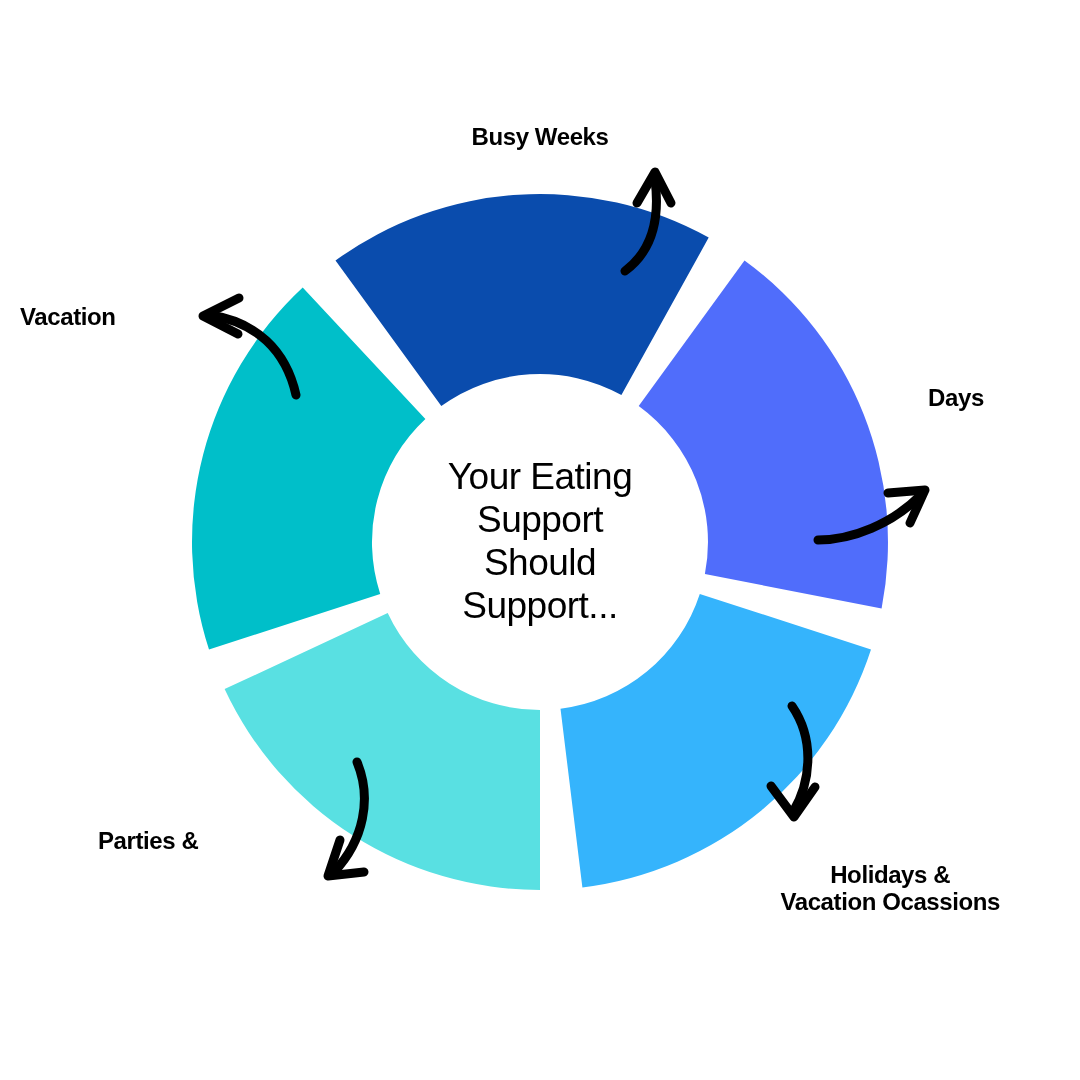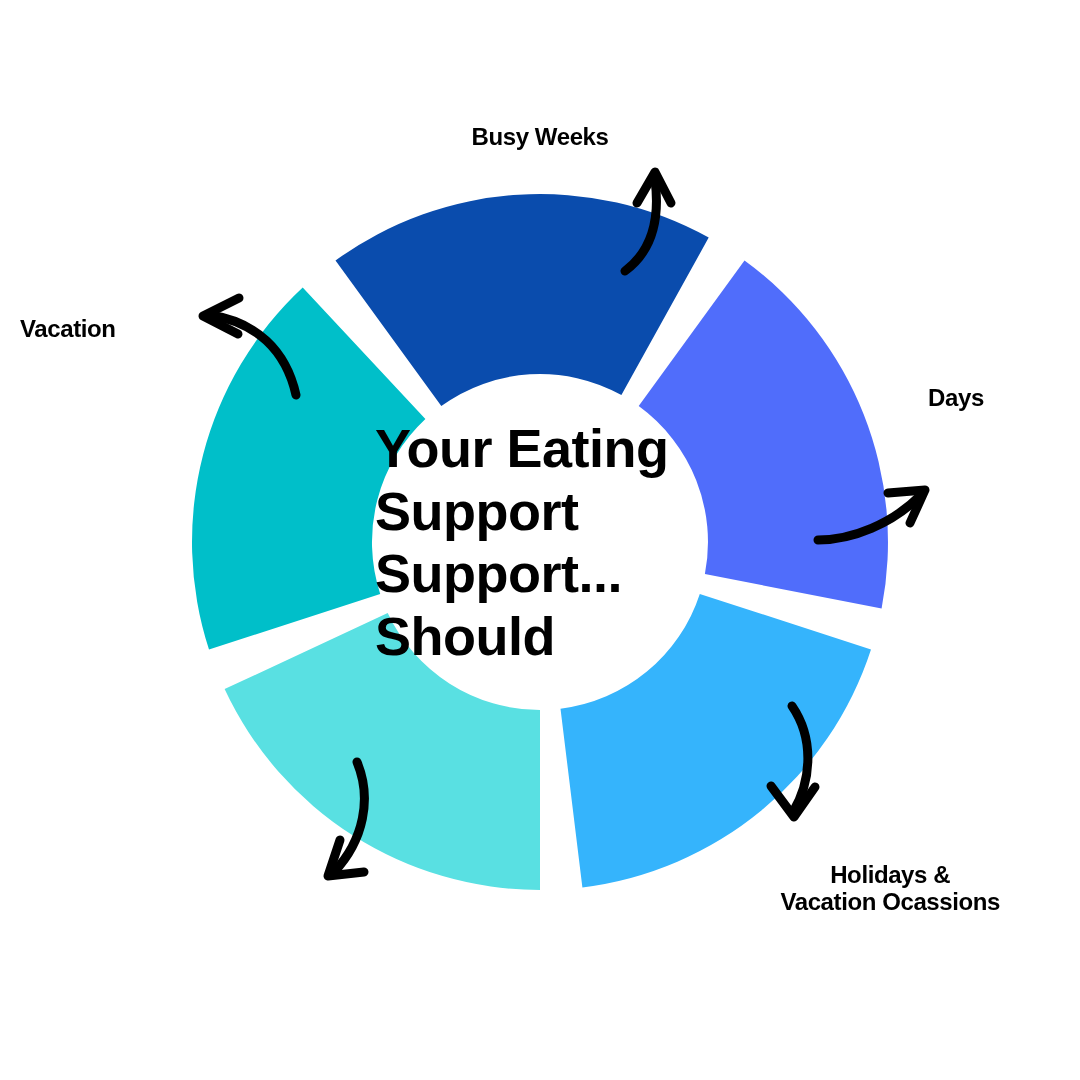--- a/index.html
+++ b/index.html
@@ -31,23 +31,24 @@
     display: block;
   }
 
   
   .center-text {
     position: absolute;
     left: 540px;
     top: 542px;
     transform: translate(-50%, -50%);
     width: 330px;
+    text-align: center;
     font-family: "Liberation Sans", sans-serif;
-    font-weight: bold;
-    font-size: 54px;
+    font-weight: normal;
+    font-size: 37px;
     line-height: 1.16;
     letter-spacing: -0.5px;
     color: #000000;
     pointer-events: none;
   }
   .center-text .line { display: block; white-space: nowrap; }
 
   
   .label {
     position: absolute;
@@ -88,21 +89,21 @@
   
   #label-parties {
     left: 98px;
     top: 828px;
     text-align: center;
   }
 
   
   #label-vacation {
     left: 20px;
-    top: 316px;
+    top: 304px;
     text-align: center;
   }
 </style>
 </head>
 <body>
 
 <div id="infographic">
 
   <svg class="canvas" viewBox="0 0 1080 1080" aria-hidden="true">
 
@@ -144,37 +145,38 @@
       <g>
         <path d="M 296 395 C 286 350 256 322 210 315"></path>
         <path d="M 239 298 L 203 316 L 238 334" fill="none"></path>
       </g>
     </g>
   </svg>
 
   <div class="center-text">
     <span class="line">Your Eating</span>
     <span class="line">Support</span>
+    <span class="line">Should</span>
     <span class="line">Support...</span>
-    <span class="line">Should</span>
   </div>
 
   <div class="label" id="label-busy-weeks">
     <span class="line">Busy Weeks</span>
   </div>
 
   <div class="label" id="label-stressful-days">
     <span class="line">Days</span>
   </div>
 
   <div class="label" id="label-holidays">
     <span class="line">Holidays &amp;</span>
     <span class="line">Vacation Ocassions</span>
   </div>
 
   <div class="label" id="label-parties">
+    <span class="line">Parties &amp;</span>
   </div>
 
   <div class="label" id="label-vacation">
     <span class="line">Vacation</span>
   </div>
 
 </div>
 
 </body></html>

